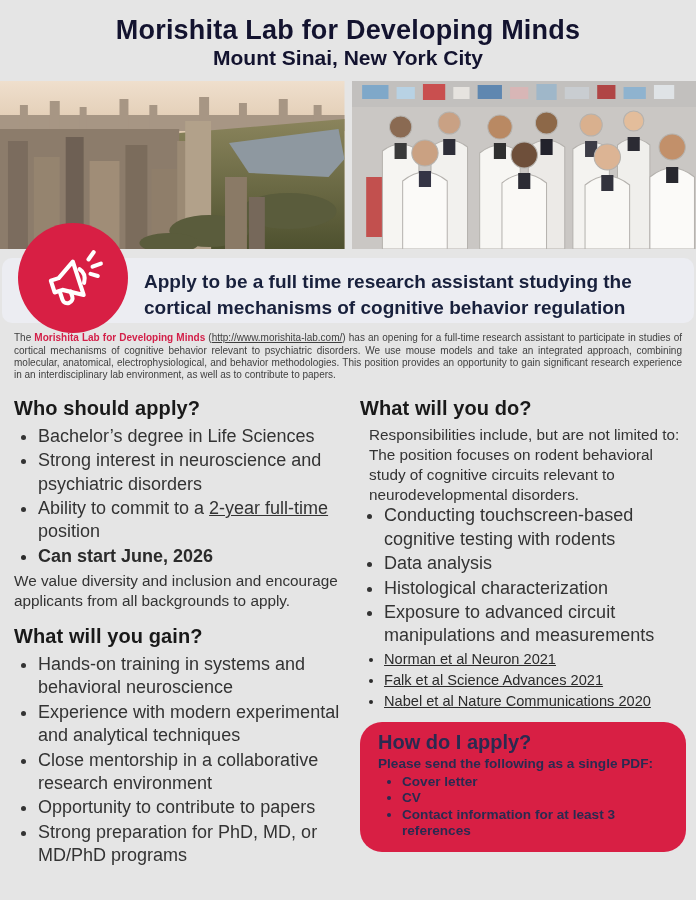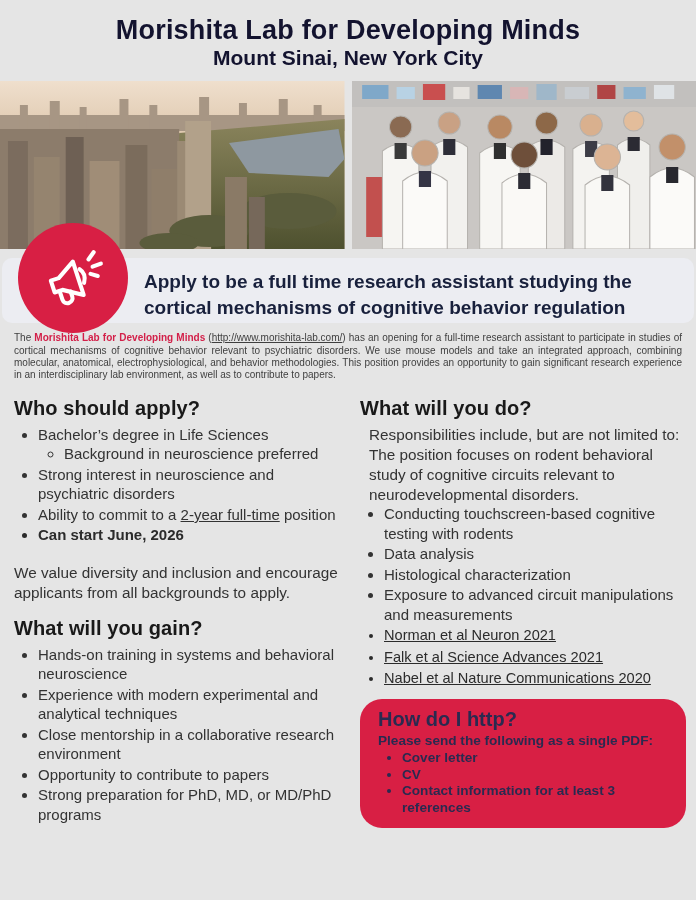--- a/index.html
+++ b/index.html
@@ -52,26 +52,26 @@
   .intro .link { color: #3f3f3f; text-decoration: underline; cursor: pointer; }
 
   
   .columns { display: flex; margin: 15px 8px 0 14px; gap: 20px; }
   .col-left  { flex: 0 0 326px; }
   .col-right { flex: 1 1 auto; }
 
   h2.sec { font-size: 20px; font-weight: 700; color: #191919; margin: 0 0 5px 0; letter-spacing: .1px; }
   .col-left h2.sec.second { margin-top: 14px; }
 
-  ul.bullets { margin: 0 0 0 6px; padding-left: 18px; font-size: 15px; color: #333; line-height: 1.3; }
+  ul.bullets { margin: 0 0 0 6px; padding-left: 18px; font-size: 18px; color: #333; line-height: 1.3; }
   ul.bullets li { margin-bottom: 1px; }
   ul.sub { list-style-type: circle; padding-left: 26px; margin: 0; }
   .u { text-decoration: underline; }
   .b { font-weight: 700; color: #2b2b2b; }
-  .note { font-size: 15.3px; color: #333; line-height: 1.3; margin-top: 18px; }
+  .note { font-size: 15.3px; color: #333; line-height: 1.3; margin-top: 3px; }
 
   .col-right .lead { font-size: 15.3px; color: #333; line-height: 1.3; padding-left: 9px; }
   .pubs-label { font-size: 14.6px; color: #333; line-height: 1.3; margin-top: 1px; }
   ul.pubs { margin: 0 0 0 6px; padding-left: 18px; font-size: 14.6px; color: #2b2b2b; line-height: 1.45; }
   ul.pubs li span { text-decoration: underline; cursor: pointer; }
 
   
   .apply-box {
     margin-top: 10px; margin-right: 2px;
     background: #d81f44; border-radius: 22px;
@@ -221,23 +221,20 @@
   </div>
 
   <p class="intro"><span>The </span><span class="labname">Morishita Lab for Developing Minds</span><span> (</span><span class="link">http://www.morishita-lab.com/</span><span>) has an opening for a full-time research assistant to participate in studies of cortical mechanisms of cognitive behavior relevant to psychiatric disorders. We use mouse models and take an integrated approach, combining molecular, anatomical, electrophysiological, and behavior methodologies. This position provides an opportunity to gain significant research experience in an interdisciplinary lab environment, as well as to contribute to papers.</span></p>
 
   <div class="columns">
 
     <div class="col-left">
       <h2 class="sec">Who should apply?</h2>
       <ul class="bullets">
         <li><span>Bachelor’s degree in Life Sciences</span>
-          <ul class="sub">
-            <li>Background in neuroscience preferred</li>
-          </ul>
         </li>
         <li>Strong interest in neuroscience and psychiatric disorders</li>
         <li><span>Ability to commit to a </span><span class="u">2-year full-time</span><span> position</span></li>
         <li class="b">Can start June, 2026</li>
       </ul>
       <p class="note">We value diversity and inclusion and encourage applicants from all backgrounds to apply.</p>
 
       <h2 class="sec second">What will you gain?</h2>
       <ul class="bullets">
         <li>Hands-on training in systems and behavioral neuroscience</li>
@@ -258,21 +255,21 @@
         <li>Histological characterization</li>
         <li>Exposure to advanced circuit manipulations and measurements</li>
       </ul>
       <ul class="pubs">
         <li><span>Norman et al Neuron 2021</span></li>
         <li><span>Falk et al Science Advances 2021</span></li>
         <li><span>Nabel et al Nature Communications 2020</span></li>
       </ul>
 
       <div class="apply-box">
-        <h2>How do I http?</h2>
+        <h2>How do I apply?</h2>
         <div class="apply-intro">Please send the following as a single PDF:</div>
         <ul class="apply-items">
           <li>Cover letter</li>
           <li>CV</li>
           <li>Contact information for at least 3 references</li>
         </ul>
 
       </div>
     </div>
 

